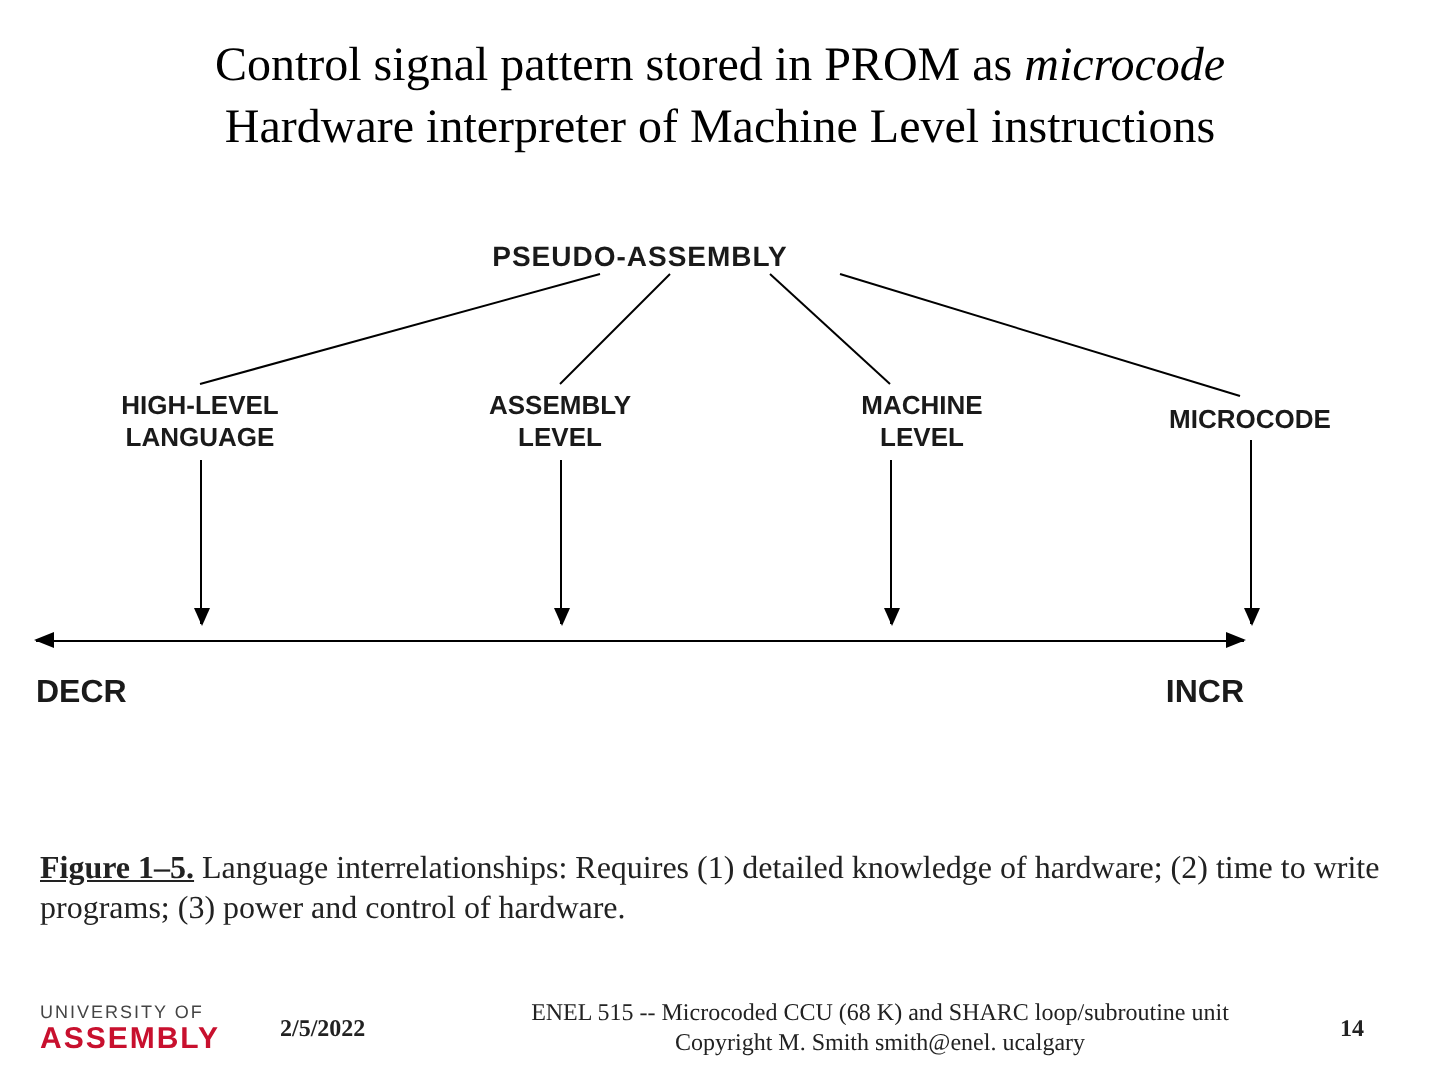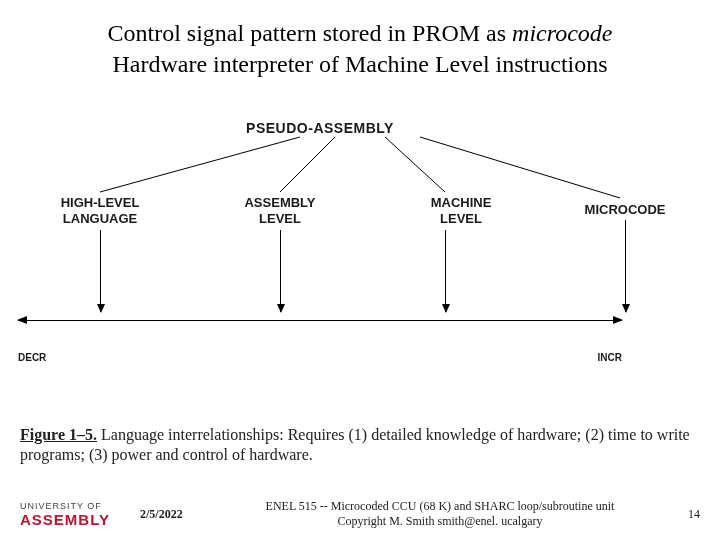--- a/index.html
+++ b/index.html
@@ -89,24 +89,23 @@
     top: -4px;
     width: 0; height: 0;
     border-top: 4.5px solid transparent;
     border-bottom: 4.5px solid transparent;
     border-left: 10px solid #000;
   }
   .axis-label {
     position: absolute;
     font-family: Arial, Helvetica, sans-serif;
     font-weight: bold;
-    font-size: 10px;
+    font-size: 16px;
     color: #1a1a1a;
     top: 218px;
-    margin-top: 14px;
   }
   .axis-left { left: 18px; }
   .axis-right { right: 18px; }
   .caption {
     position: absolute;
     left: 20px;
     right: 10px;
     top: 425px;
     font-family: "Times New Roman", Times, serif;
     font-size: 16px;
@@ -124,21 +123,21 @@
     font-size: 12px;
     color: #222;
     padding: 0 20px;
     margin-top: 32px;
   }
   .logo-area { width: 120px; text-align: left; font-family: Arial, sans-serif; }
   .logo-top { font-size: 9px; letter-spacing: 1px; color: #444; }
   .logo-bottom { font-size: 15px; font-weight: bold; color: #c8102e; letter-spacing: 1px; }
   .footer-date { width: 70px; font-family: "Times New Roman", serif; font-weight: bold; }
   .footer-center { flex: 1; text-align: center; font-family: "Times New Roman", serif; line-height: 1.3; }
-  .footer-page { width: 30px; text-align: right; font-family: "Times New Roman", serif; }
+  .footer-page { width: 30px; text-align: left; font-family: "Times New Roman", serif; font-weight: bold; }
 </style>
 </head>
 <body>
 
 <div class="title-block">
   <div>
     <span>Control signal pattern stored in PROM as </span><span class="italic">microcode</span>
   </div>
   <div class="title-line2">Hardware interpreter of Machine Level instructions</div>
 </div>

